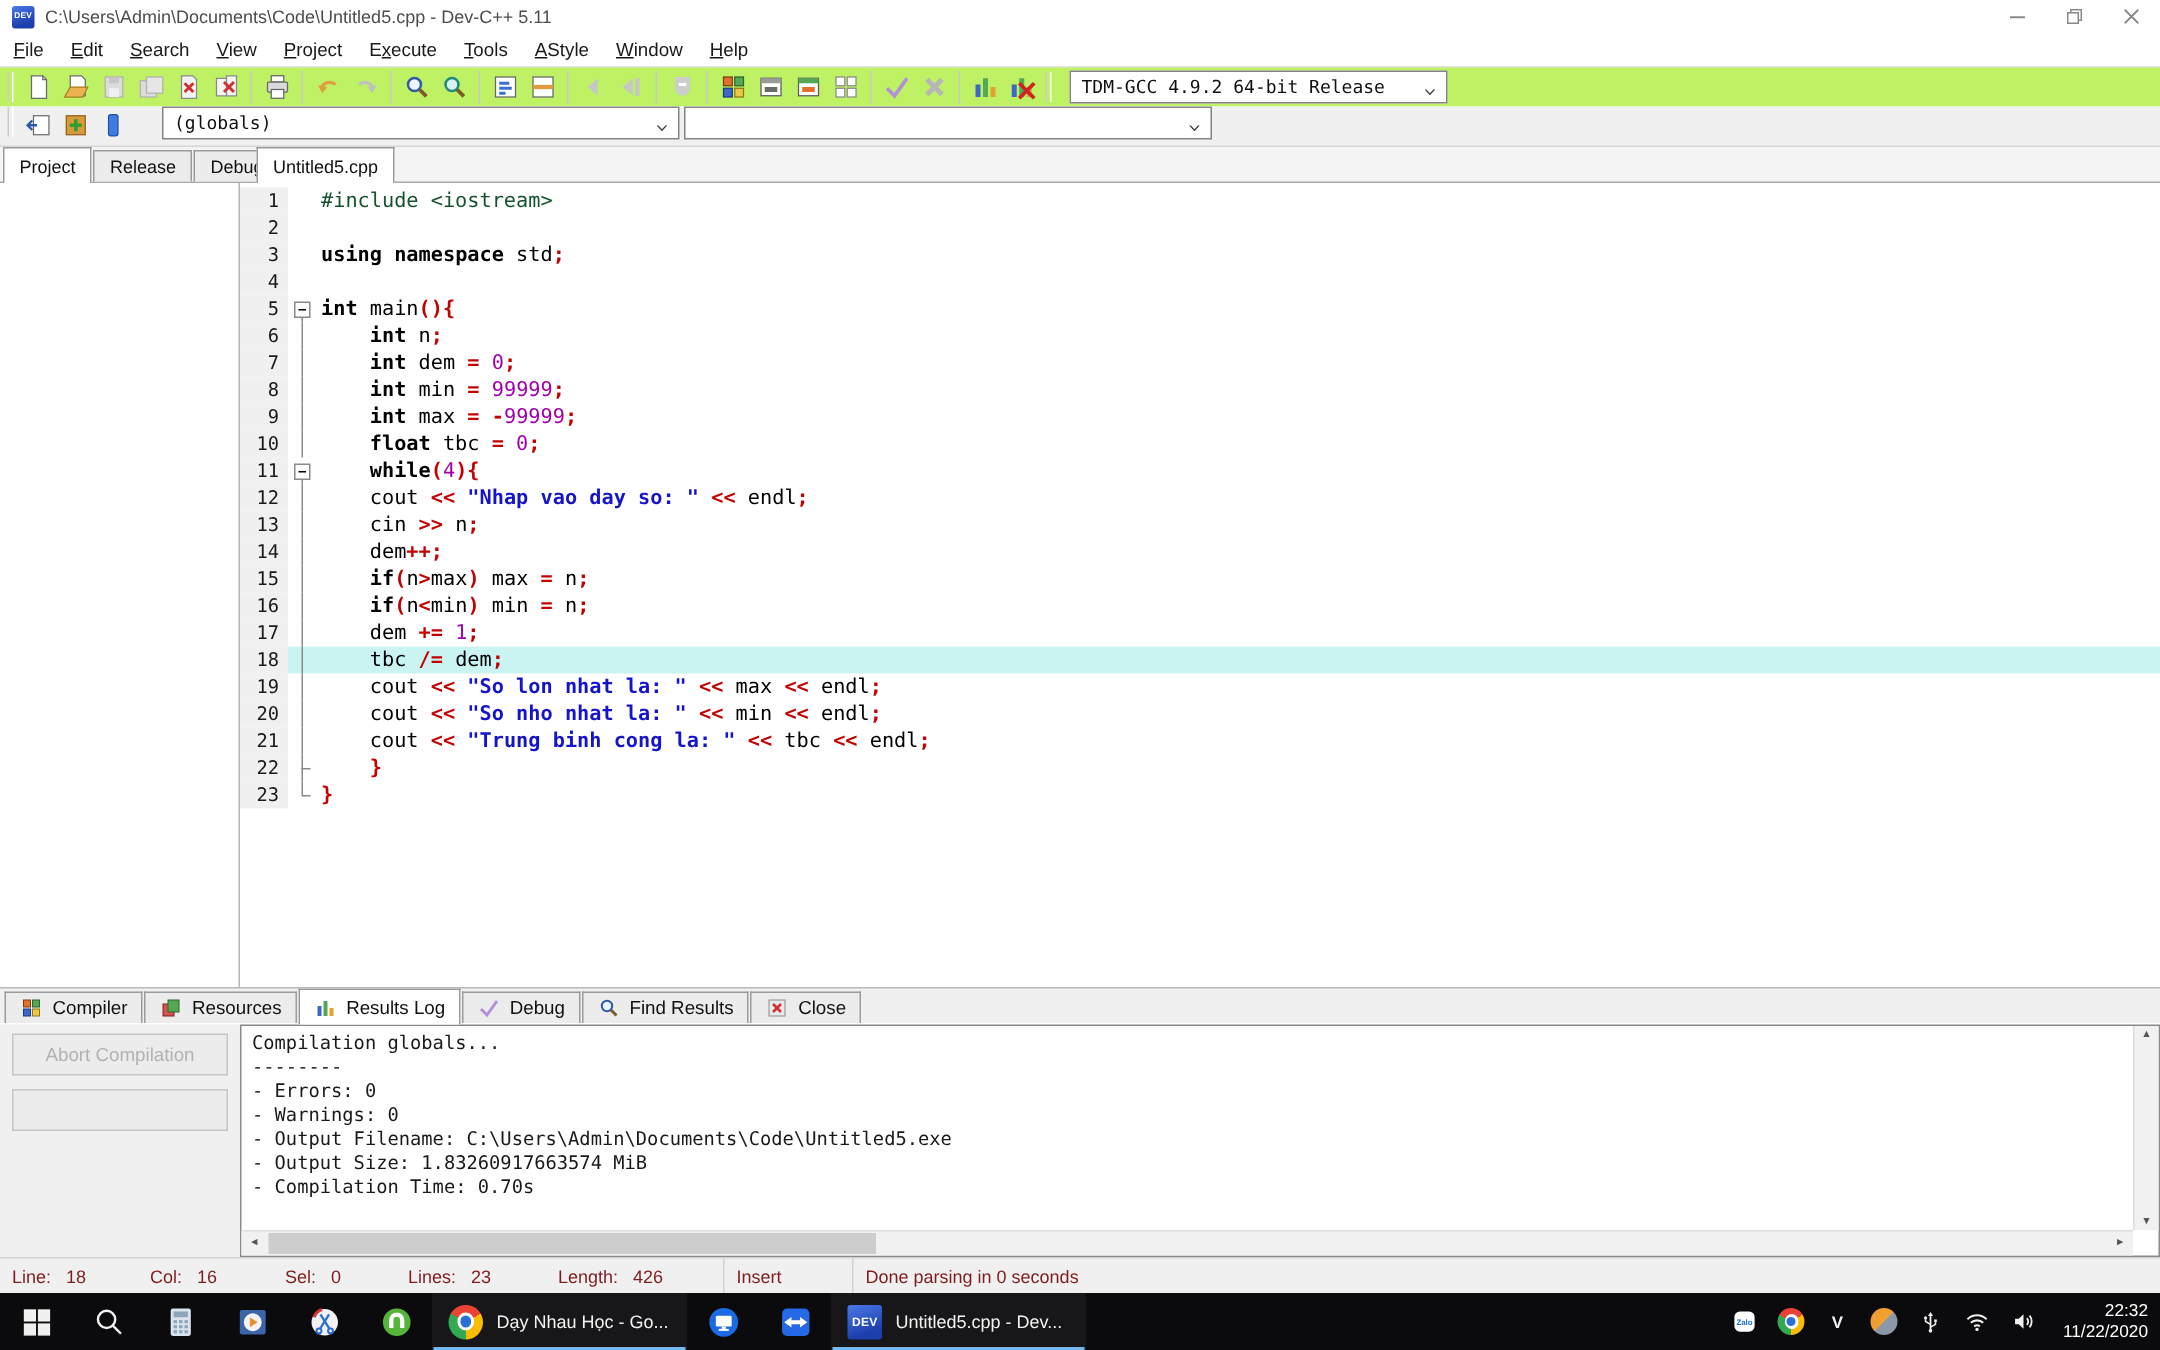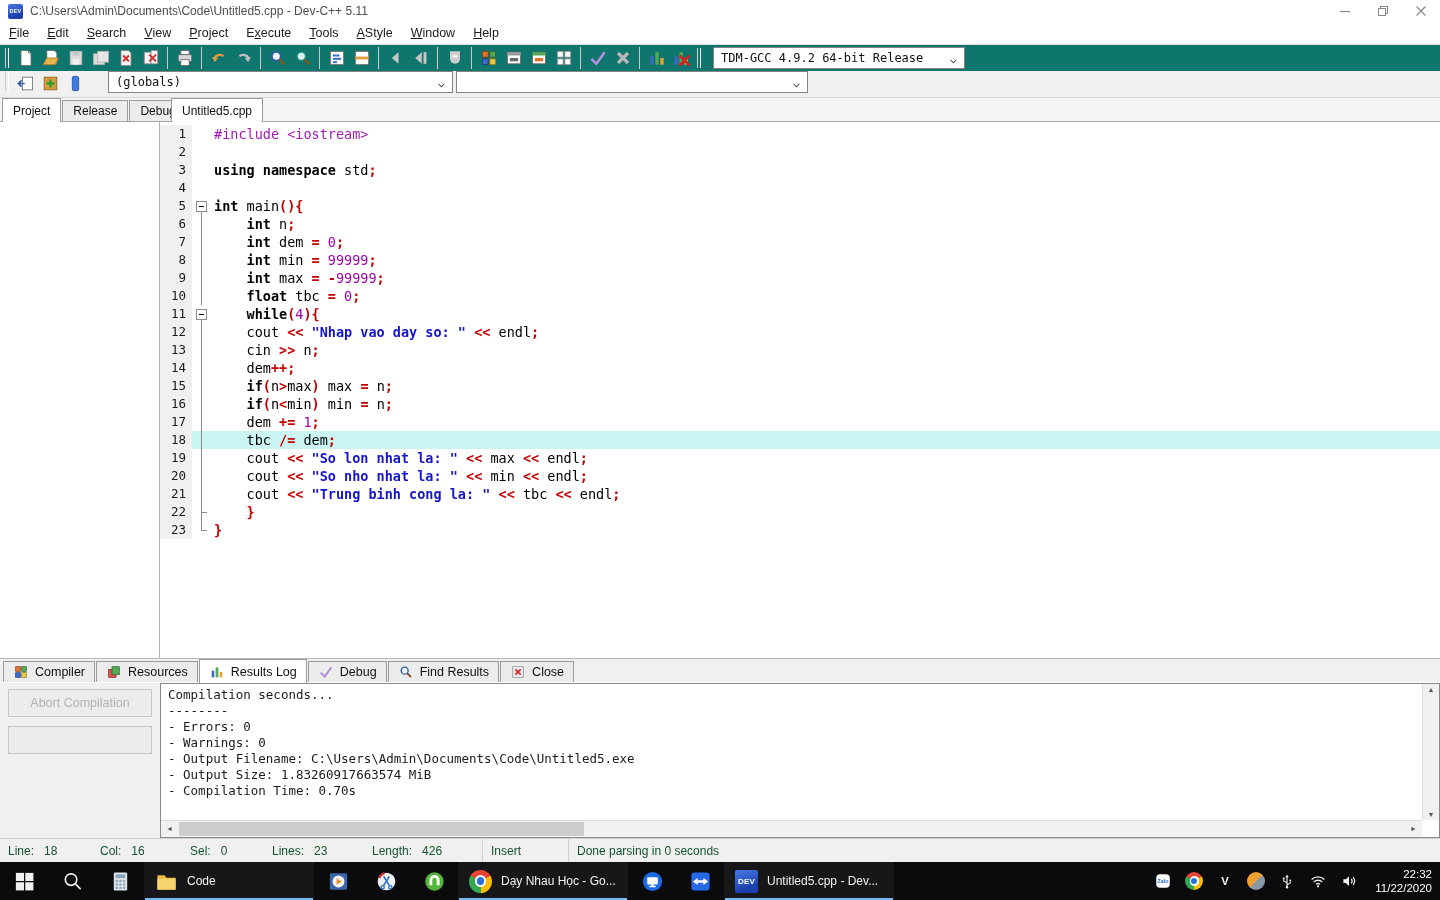--- a/index.html
+++ b/index.html
@@ -13,21 +13,21 @@
   .ttext{margin-left:7px;font-size:12px;color:#4d4d4d;white-space:nowrap}
   .wctrl{margin-left:auto;display:flex;height:100%}
   .wbtn{width:38px;height:22px;display:flex;align-items:center;justify-content:center}
 
   
   .menubar{height:22px;display:flex;align-items:center;background:#fff;font-size:12.5px;color:#1a1a1a}
   .menu-item{padding:2px 9px;white-space:nowrap}
   .menu-item u{text-decoration:underline}
 
   
-  .toolbar1{height:27px;background:#0f766e;border-top:1px solid #e2e2e2;display:flex;align-items:center;padding-left:2px}
+  .toolbar1{height:27px;background:#bef264;border-top:1px solid #e2e2e2;display:flex;align-items:center;padding-left:2px}
   .toolbar2{height:27px;background:#f0f0f0;display:flex;align-items:flex-start;padding-left:2px;border-bottom:1px solid #d6d6d6}
   .grip{width:4px;height:20px;border-left:1px solid #cbcbcb;border-right:1px solid #fdfdfd;margin:0 4px 0 3px}
   .tbtn{width:25px;height:24px;display:flex;align-items:center;justify-content:center;flex:none}
   .tbtn .icon{width:20px;height:20px}
   .tsep{width:1px;height:22px;background:#c9c9c9;margin:0 4px;flex:none}
   .icon{display:inline-flex}
   .icon svg{width:100%;height:100%;display:block}
   .combo{height:22px;background:#fff;border:1px solid #848484;display:flex;align-items:center;font-family:"DejaVu Sans Mono",monospace;font-size:12px;color:#111;padding:0 7px;flex:none}
   .combo .chev{margin-left:auto;color:#3c3c3c;font-size:11px;transform:scaleX(1.4)}
   .combo.compiler{width:252px;margin-left:8px}
@@ -55,21 +55,21 @@
   .fold .v.below{top:15px;height:3px}
   .fold .h{position:absolute;left:9px;top:9px;width:6px;height:1px;background:#8a8a8a}
   .fold .box{position:absolute;left:4px;top:4px;width:11px;height:11px;background:#fff;border:1px solid #8a8a8a}
   .fold .box::after{content:"";position:absolute;left:2px;top:4px;width:5px;height:1px;background:#000}
   .codetext{padding-left:2px}
   .tk-p{color:#000}
   .tk-k{color:#000;font-weight:bold}
   .tk-o{color:#c40000;font-weight:bold}
   .tk-n{color:#a100ad}
   .tk-s{color:#1414cc;font-weight:bold}
-  .tk-c{color:#a21caf}
+  .tk-c{color:#14532d}
 
   
   .btabs{height:24px;background:#f0f0f0;border-top:1px solid #b9b9b9;display:flex;align-items:flex-end;padding-left:3px}
   .btab{height:21px;padding:0 9px;font-size:12.5px;color:#111;border:1px solid #9b9b9b;border-bottom:none;background:#ececec;display:flex;align-items:center;gap:6px;margin-right:1px}
   .btab.active{background:#fff;height:24px;margin-bottom:-1px;z-index:2}
   .btab .icon{width:16px;height:16px}
 
   
   .bpanel{height:156px;background:#f0f0f0;display:flex;border-top:1px solid #fff}
   .bleft{width:160px;flex:none;padding:6px 8px}
@@ -78,21 +78,21 @@
   .logwrap{flex:1;position:relative;border:1px solid #8a8a8a;background:#fff}
   .logtext{position:absolute;left:0;top:0;right:17px;bottom:17px;padding:3px 7px;font-family:"DejaVu Sans Mono",monospace;font-size:12.5px;line-height:16px;color:#1a1a1a;white-space:pre;overflow:hidden}
   .vscroll{position:absolute;right:0;top:0;bottom:17px;width:17px;background:#f1f1f1;border-left:1px solid #dcdcdc;display:flex;flex-direction:column;justify-content:space-between;align-items:center;padding:2px 0;font-size:7px;color:#555}
   .hscroll{position:absolute;left:0;right:17px;bottom:0;height:17px;background:#f1f1f1;border-top:1px solid #dcdcdc;font-size:7px;color:#555}
   .hscroll .arr{position:absolute;top:4px}
   .hscroll .arr.l{left:5px}
   .hscroll .arr.r{right:5px}
   .hthumb{position:absolute;left:18px;top:1px;bottom:1px;width:405px;background:#cdcdcd}
 
   
-  .statusbar{height:24px;background:#f0f0f0;border-top:1px solid #d2d2d2;display:flex;align-items:center;font-size:12px;color:#14532d}
+  .statusbar{height:24px;background:#f0f0f0;border-top:1px solid #d2d2d2;display:flex;align-items:center;font-size:12px;color:#7f1d1d}
   .scell{height:100%;display:flex;align-items:center;gap:10px;padding:0 8px;flex:none}
   .scell.sep{border-left:1px solid #d2d2d2}
   .scell.grow{flex:1}
 
   
   .taskbar{height:38px;background:#0b0b0d;display:flex;align-items:stretch}
   .titem{width:48px;flex:none;display:flex;align-items:center;justify-content:center;position:relative}
   .titem.labeled{width:170px;justify-content:flex-start;padding-left:11px;gap:9px}
   .titem.active{background:rgba(255,255,255,.05)}
   .titem.active::after{content:"";position:absolute;left:1px;right:1px;bottom:0;height:2px;background:#76b9ed}
@@ -517,21 +517,21 @@
         <span>Close</span>
       </div>
     </div>
 
   <div class="bpanel">
     <div class="bleft">
       <div class="abort-btn">Abort Compilation</div>
       <div class="pbar"></div>
     </div>
     <div class="logwrap">
-      <div class="logtext" id="logtext"><div>Compilation seconds...</div><div>--------</div><div>- Errors: 0</div><div>- Warnings: 0</div><div>- Output Filename: C:\Users\Admin\Documents\Code\Untitled5.exe</div><div>- Output Size: 1.83260917663574 MiB</div><div>- Compilation Time: 0.70s</div></div>
+      <div class="logtext" id="logtext"><div>Compilation globals...</div><div>--------</div><div>- Errors: 0</div><div>- Warnings: 0</div><div>- Output Filename: C:\Users\Admin\Documents\Code\Untitled5.exe</div><div>- Output Size: 1.83260917663574 MiB</div><div>- Compilation Time: 0.70s</div></div>
       <div class="vscroll">
         <span>▲</span>
         <span>▼</span>
       </div>
       <div class="hscroll">
         <span class="arr l">◄</span>
         <span class="hthumb"></span>
         <span class="arr r">►</span>
       </div>
     </div>
@@ -597,29 +597,20 @@
               <rect x="7" y="14" width="2.4" height="2.2"></rect>
               <rect x="10.8" y="14" width="2.4" height="2.2"></rect>
               <rect x="14.6" y="14" width="2.4" height="2.2"></rect>
               <rect x="7" y="17.5" width="2.4" height="2.2"></rect>
               <rect x="10.8" y="17.5" width="2.4" height="2.2"></rect>
               <rect x="14.6" y="17.5" width="2.4" height="2.2"></rect>
             </g>
           </svg>
         </span>
       </div>
-      <div class="titem labeled active">
-        <span class="icon" style="width: 23px; height: 23px;">
-          <svg viewBox="0 0 24 24">
-            <path d="M2.5 5.5h7.5l2 2.5h9.5v12.5H2.5z" fill="#e8b93e"></path>
-            <path d="M2.5 9h19v11.5h-19z" fill="#f7d56e"></path>
-          </svg>
-        </span>
-        <span class="tlabel">Code</span>
-      </div>
       <div class="titem">
         <span class="icon" style="width: 23px; height: 23px;">
           <svg viewBox="0 0 24 24">
             <rect x="3" y="3.5" width="18" height="17" rx="1.5" fill="#3c64a8"></rect>
             <circle cx="12" cy="12" r="6.2" fill="#f4f4f4"></circle>
             <path d="M10 8.6l5.5 3.4-5.5 3.4z" fill="#e8902e"></path>
           </svg>
         </span>
       </div>
       <div class="titem">

